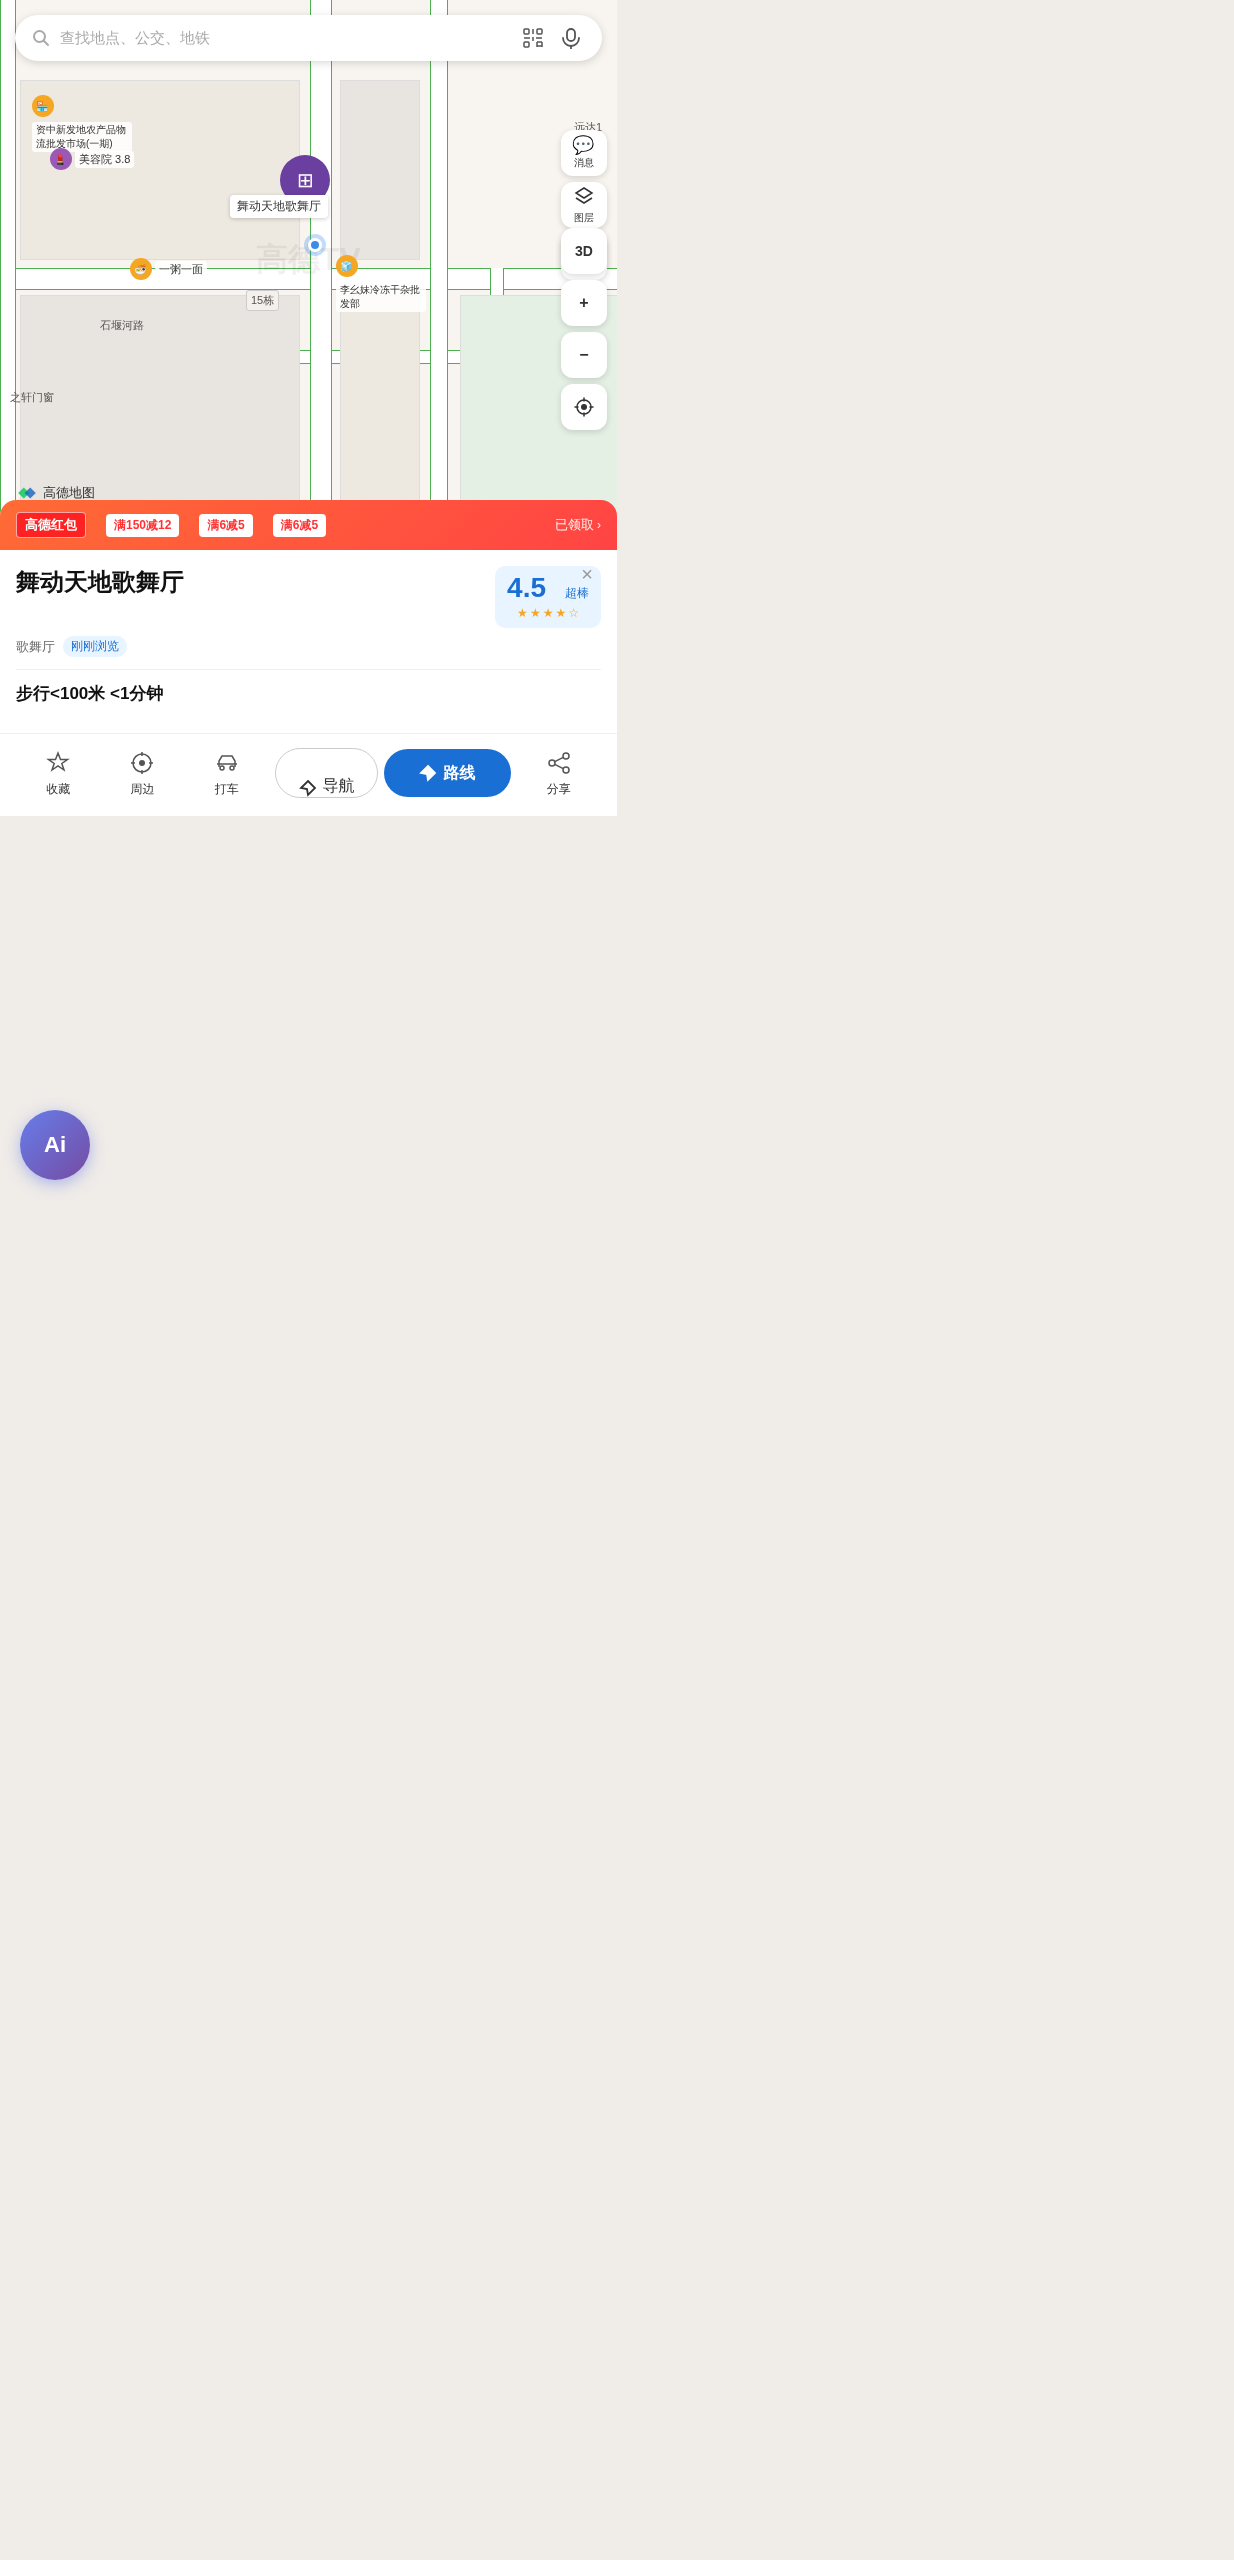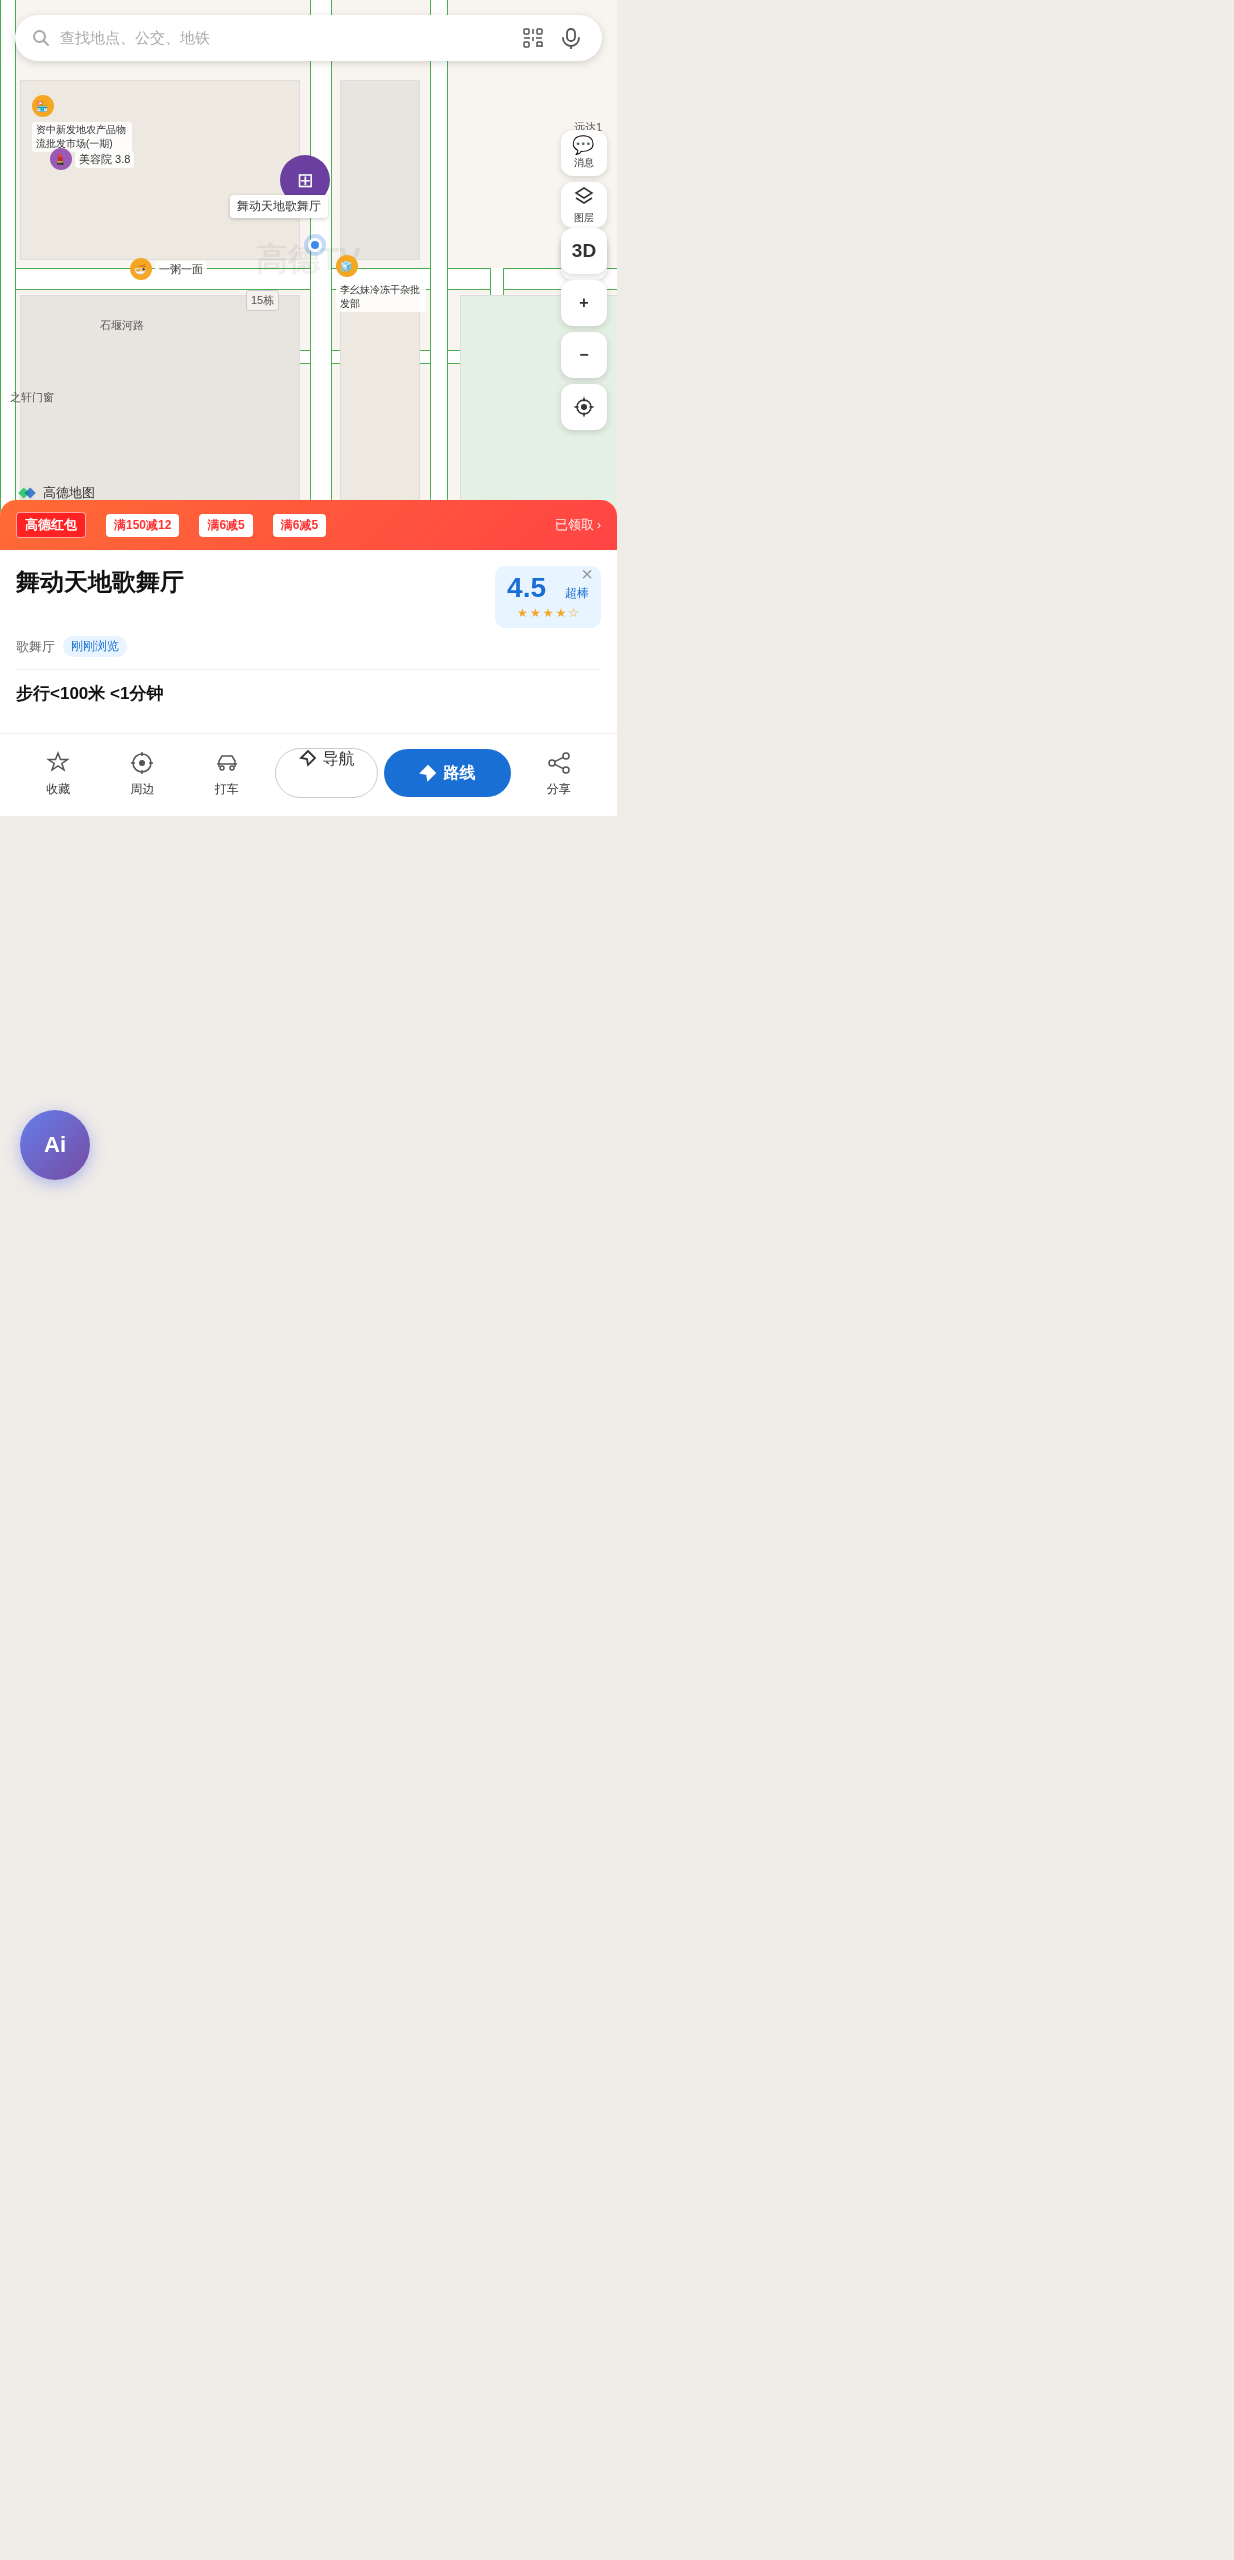--- a/index.html
+++ b/index.html
@@ -147,21 +147,21 @@
       border-radius: 12px;
       display: flex;
       align-items: center;
       justify-content: center;
       box-shadow: 0 2px 6px rgba(0,0,0,0.15);
       cursor: pointer;
       font-size: 16px;
       font-weight: bold;
       color: #333;
     }
-    .ctrl-btn.td { font-size: 19px; font-weight: 700; }
+    .ctrl-btn.td { font-size: 14px; font-weight: 700; }
 
     
     .location-pin {
       position: absolute;
       top: 155px;
       left: 280px;
       z-index: 5;
       display: flex;
       flex-direction: column;
       align-items: center;
@@ -429,21 +429,21 @@
     .action-label {
       font-size: 12px;
       color: #333;
     }
     .nav-btn {
       flex: 1.2;
       height: 50px;
       border: 1.5px solid #ccc;
       border-radius: 25px;
       display: flex;
-      align-items: flex-start;
+      align-items: flex-end;
       justify-content: center;
       gap: 6px;
       font-size: 16px;
       font-weight: 500;
       color: #333;
       cursor: pointer;
       margin: 0 6px;
     }
     .route-btn {
       flex: 1.5;

